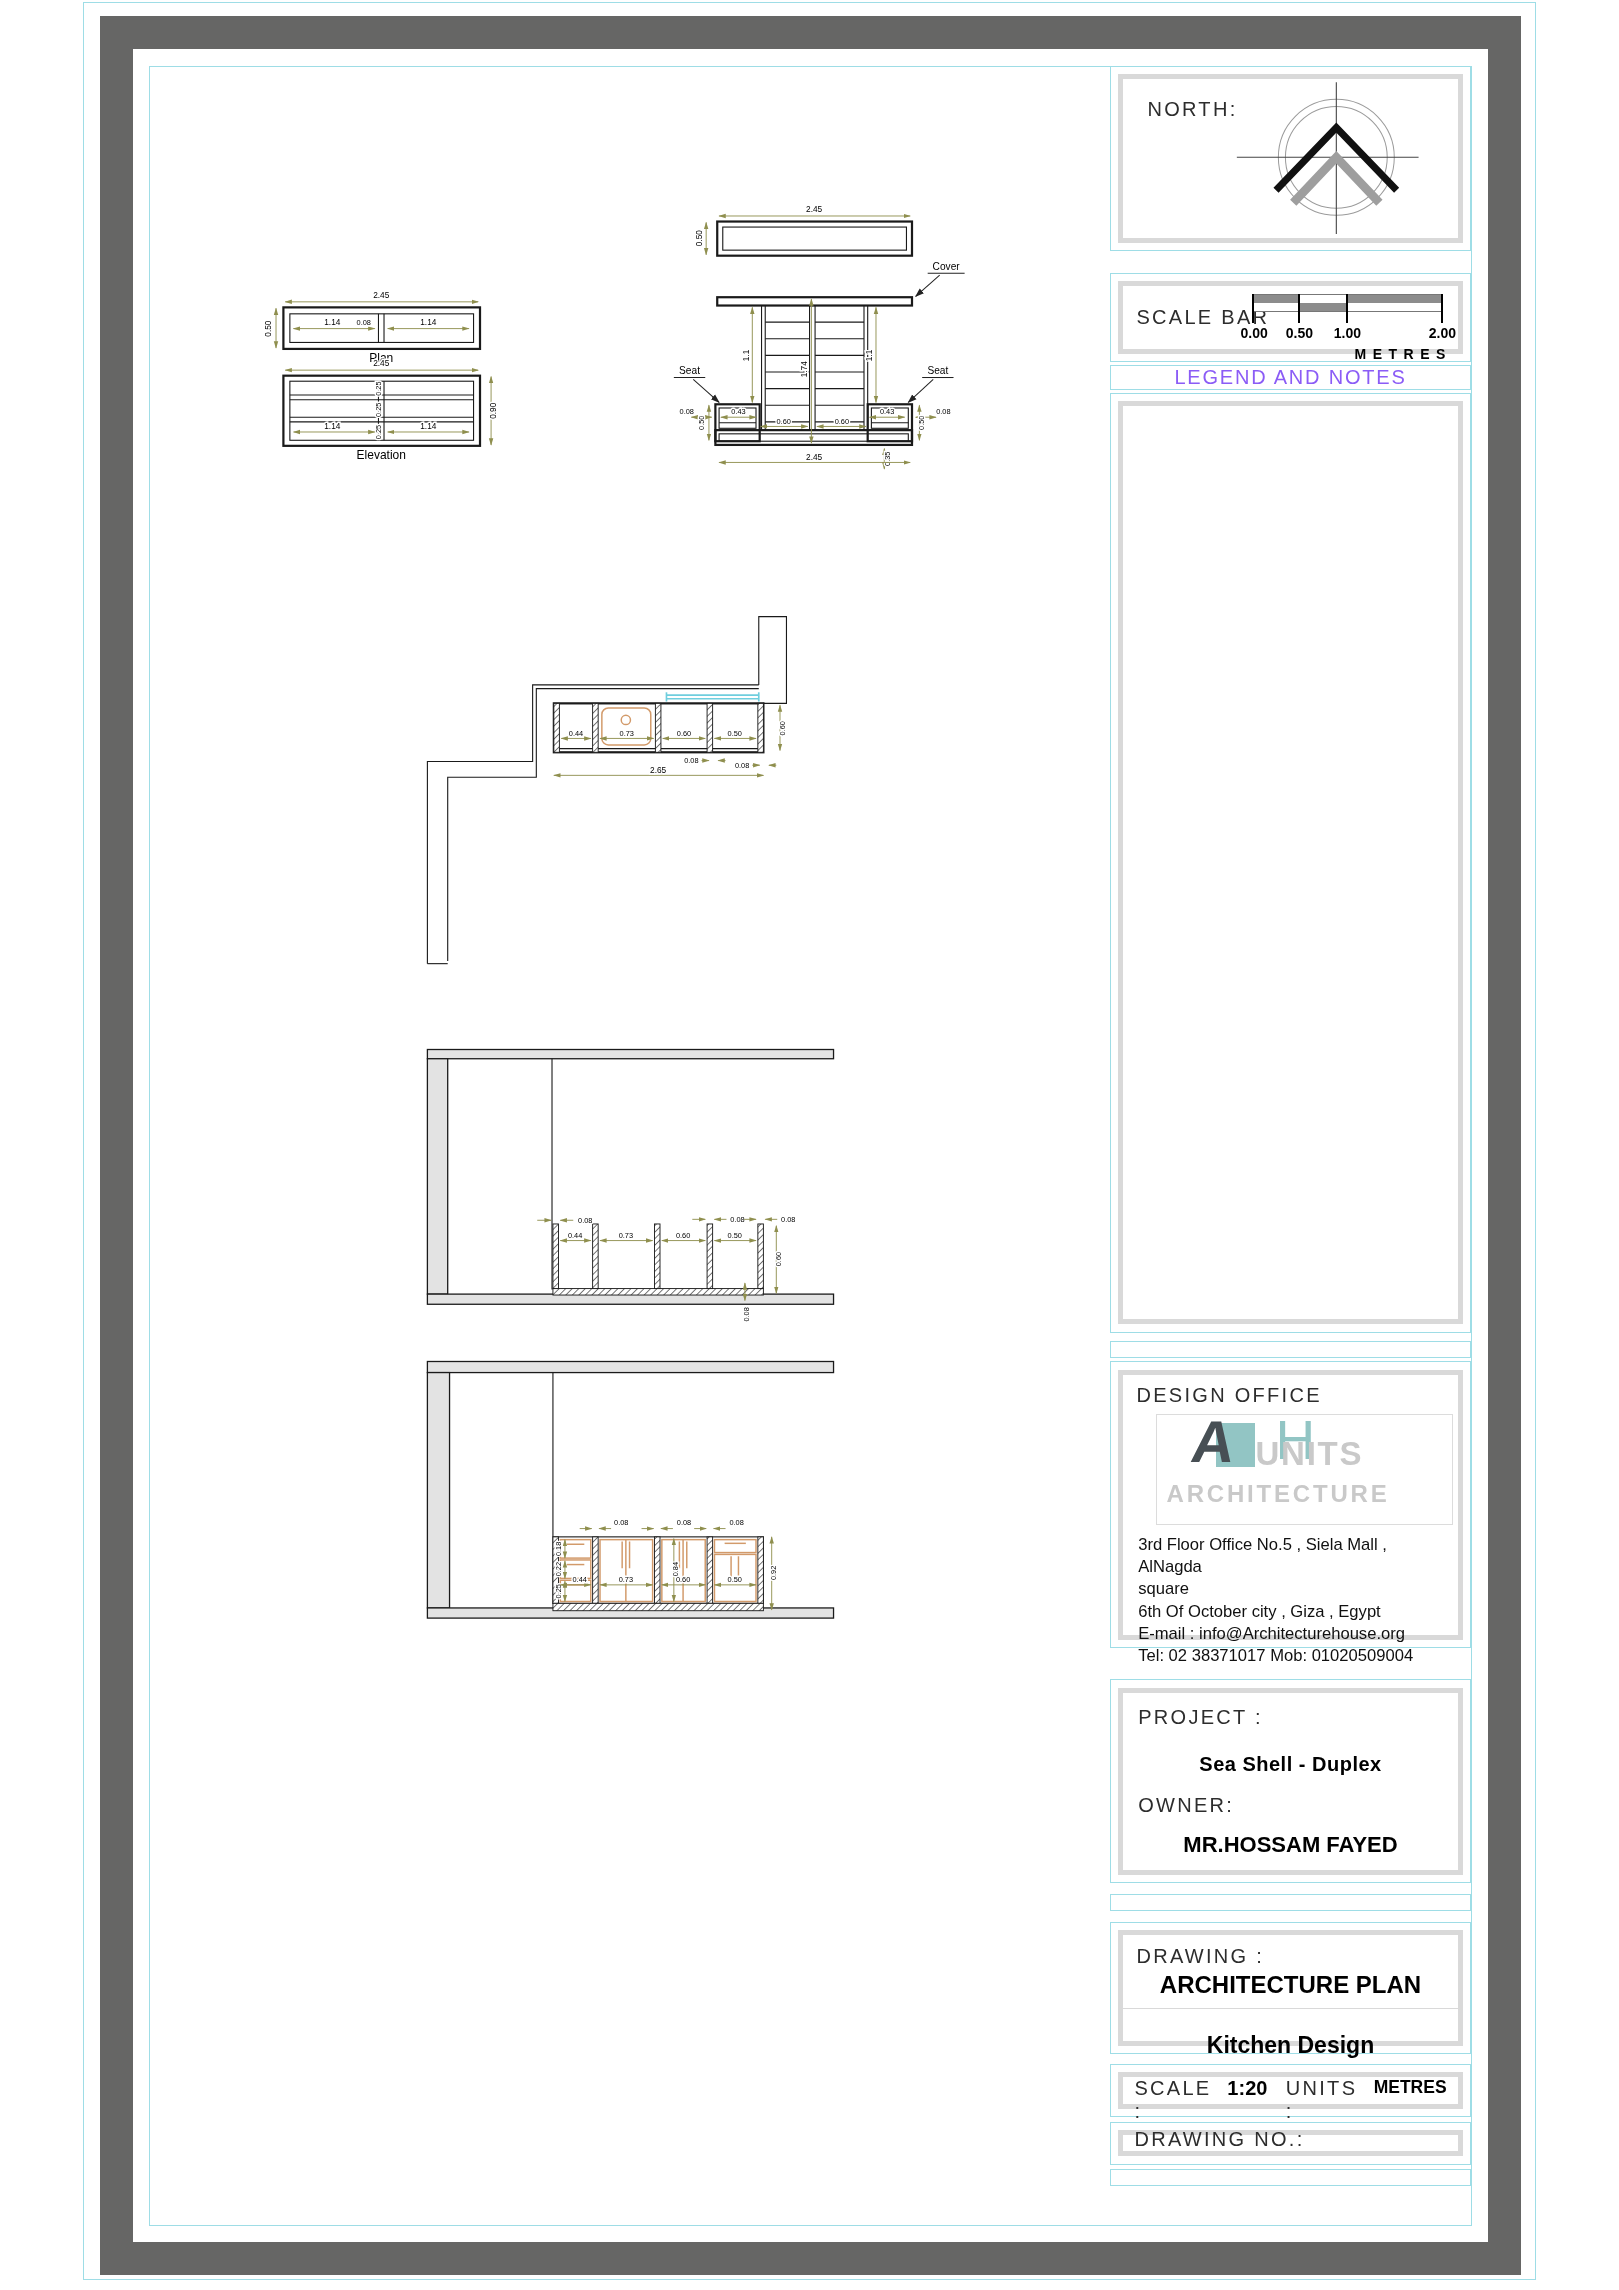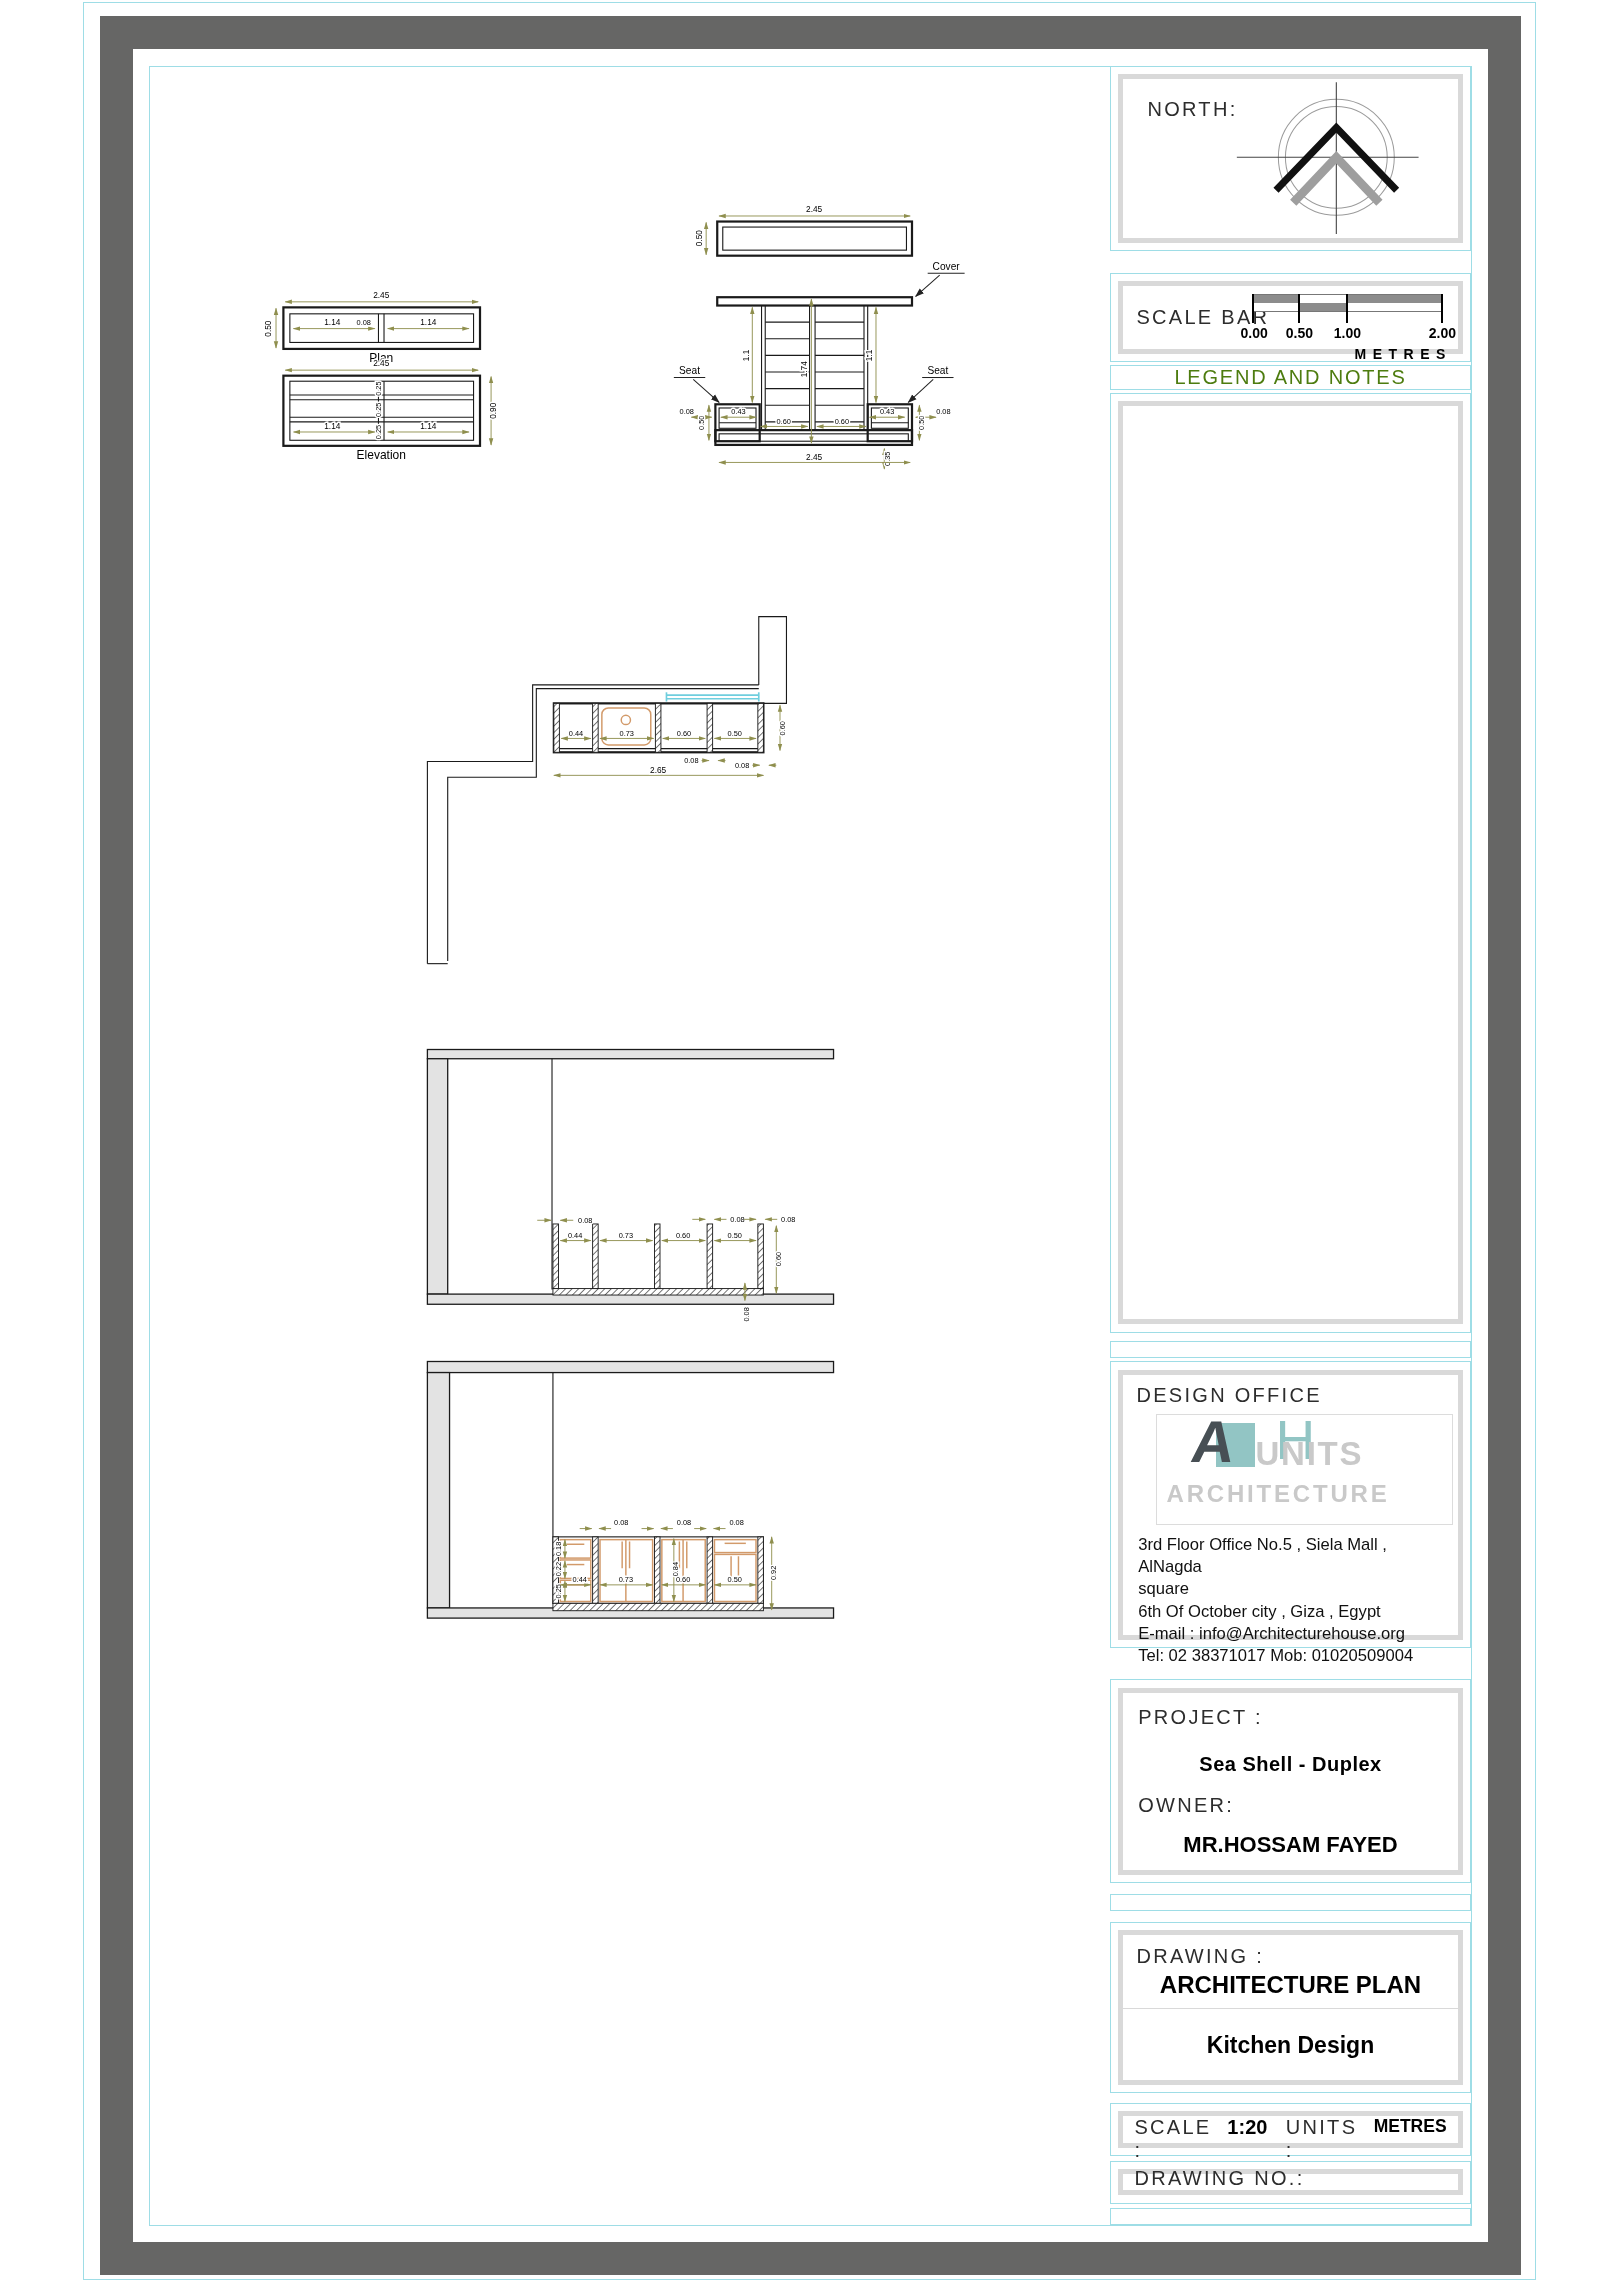--- a/index.html
+++ b/index.html
@@ -28,21 +28,21 @@
   .sb-label { position:absolute; left:13px; top:20px; }
   .sbar { position:absolute; left:129px; top:7.4px; width:194px; }
   .sbar-grid { display:grid; grid-template-columns:47px 48px 94px; grid-template-rows:8.3px 8.3px; border:0.9px solid #777; width:191px; }
   .sg { border-right:0.9px solid #777; }
   .sg.g { background:#8c8c8c; } .sg.w { background:#fff; }
   .stick { position:absolute; top:0; width:1.8px; height:29px; background:#000; }
   .slab { position:absolute; top:31px; transform:translateX(-50%); font-weight:bold; font-size:14px; }
   .sunits { position:absolute; top:52px; right:-5.5px; font-weight:bold; font-size:14px; letter-spacing:6.5px; }
 
   .legend-title { height:25px; display:flex; align-items:center; justify-content:center; padding:0; }
-  .legend-title span { font-size:20px; letter-spacing:1.8px; color:#4d7c0f; }
+  .legend-title span { font-size:20px; letter-spacing:1.8px; color:#8b5cf6; }
 
   
   .do-panel { padding:9.2px 13px; }
   .logo { position:relative; width:297px; height:111px; border:0.9px solid #dcdcdc; margin:7.4px 0 9.2px 20px; overflow:hidden; }
   .logo .teal-sq { position:absolute; left:59px; top:7.4px; width:39px; height:44px; background:#92c5c4; }
   .logo .mono-a { position:absolute; left:35px; top:-7.4px; font-size:59px; font-weight:bold; color:#474f54; transform:skewX(-8deg); }
   .logo .mono-h { position:absolute; left:118px; top:-7.4px; font-size:55px; font-weight:400; color:#92c5c4; }
   .logo .w-house { position:absolute; left:98px; top:20px; font-size:33px; font-weight:bold; color:#c9c9c9; letter-spacing:1.8px; }
   .logo .w-arch { position:absolute; left:9.2px; top:65px; font-size:24px; font-weight:bold; color:#c9c9c9; letter-spacing:2.8px; }
   .addr { font-size:16.6px; line-height:1.33; color:#101010; margin-left:1.8px; }
@@ -441,21 +441,21 @@
       <div class="panel proj-panel">
         <div class="tlabel">PROJECT :</div>
         <div class="bval proj-name">Sea Shell - Duplex</div>
         <div class="tlabel">OWNER:</div>
         <div class="bval owner-name">MR.HOSSAM FAYED</div>
       </div>
     </div>
 
     <div class="tb" style="height:16.6px;margin-top:11px"></div>
 
-    <div class="tb" style="height:171px;margin-top:11px">
+    <div class="tb" style="height:132px;margin-top:11px">
       <div class="panel drw-panel">
         <div class="tlabel">DRAWING :</div>
         <div class="bval drw-type">ARCHITECTURE PLAN</div>
         <div class="drw-hr"></div>
         <div class="bval drw-title">Kitchen Design</div>
       </div>
     </div>
 
     <div class="tb" style="height:53px;margin-top:10px">
       <div class="panel scale-panel">

